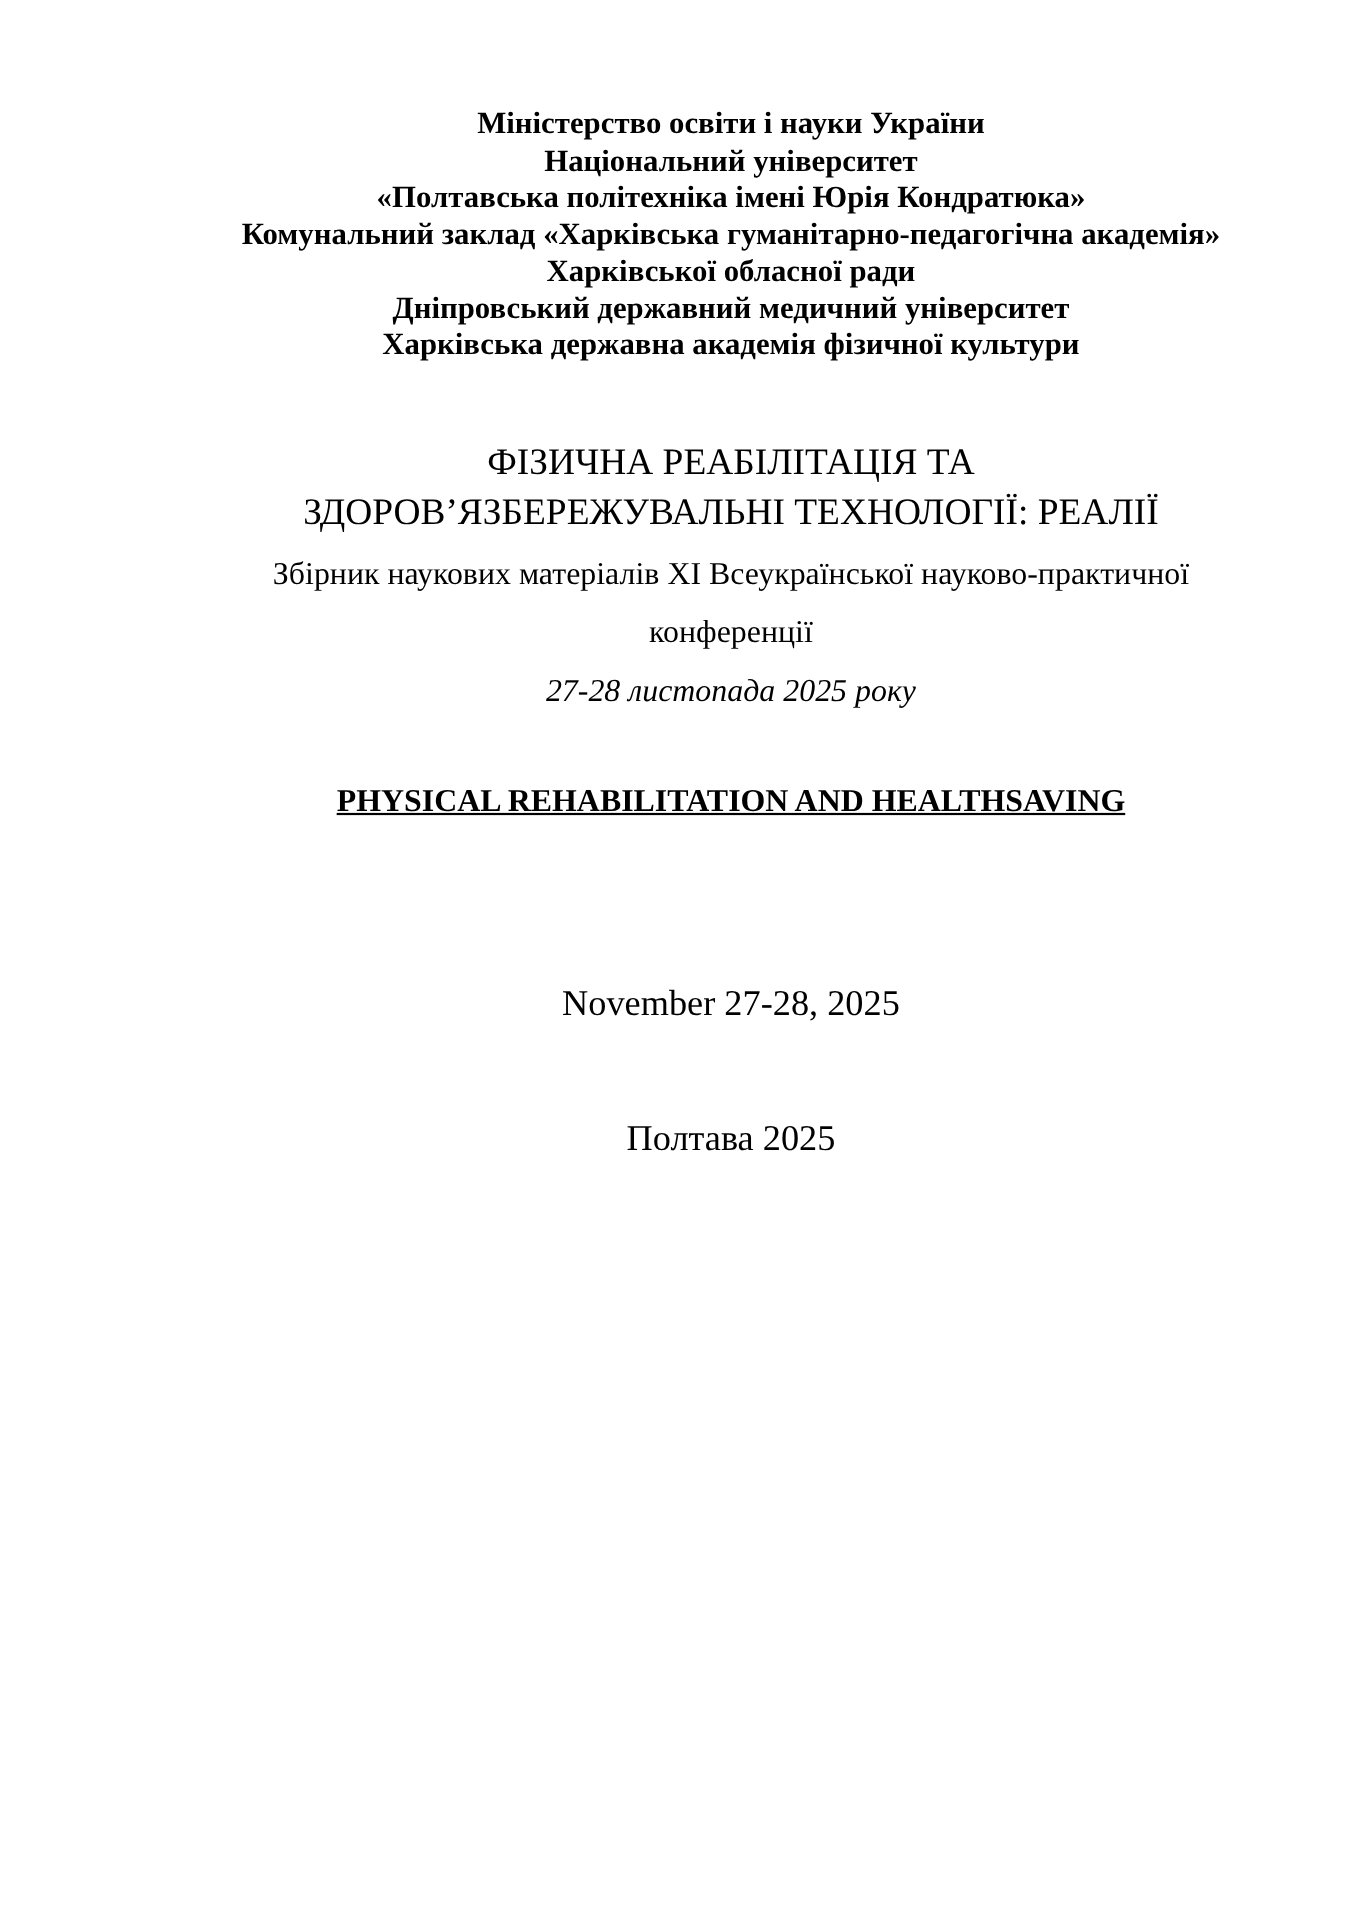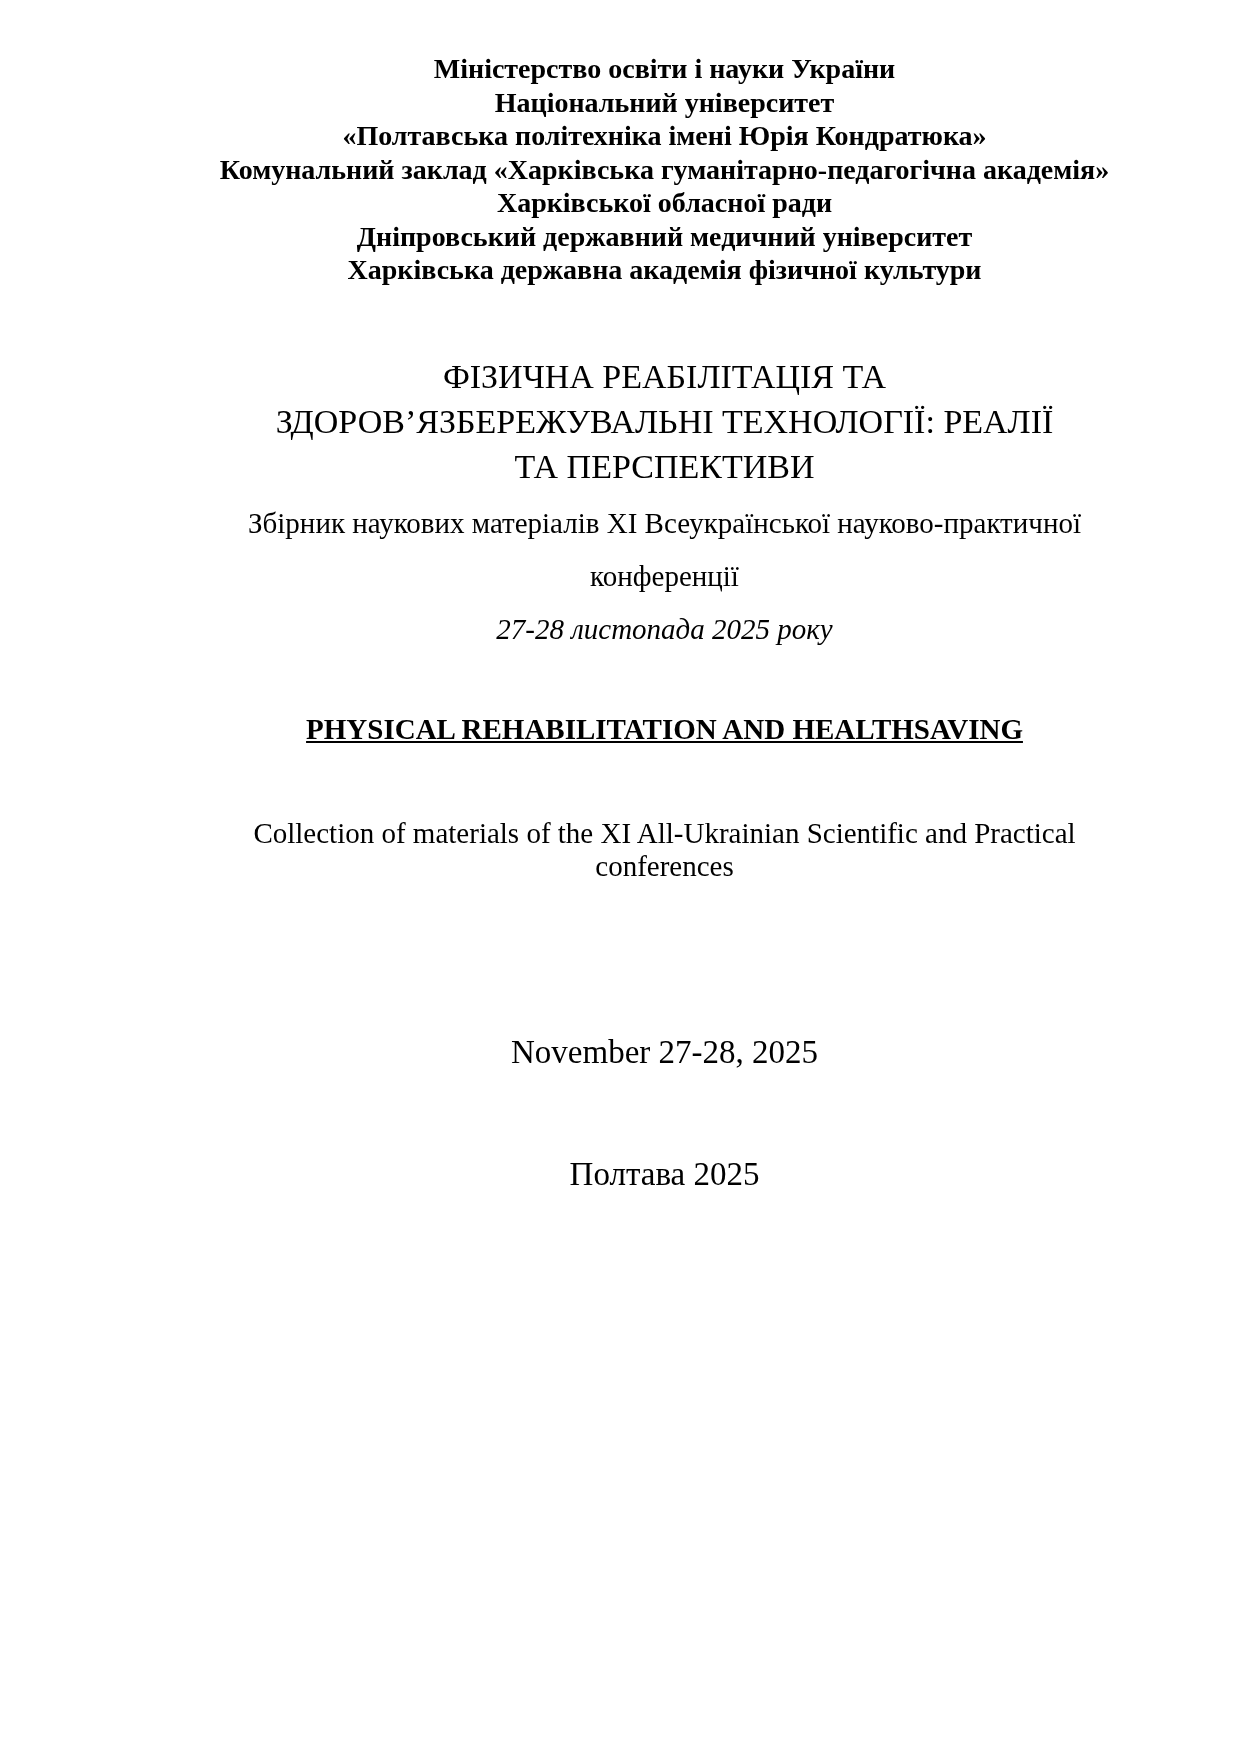--- a/index.html
+++ b/index.html
@@ -17,21 +17,21 @@
   .page {
     box-sizing: border-box;
     width: 1240px;
     height: 1754px;
     background: #ffffff;
   }
   .content {
     box-sizing: border-box;
     margin-left: 177px;
     width: 975px;
-    padding-top: 52px;
+    padding-top: 96px;
     text-align: center;
   }
   .content div { margin: 0; }
 
   .header-block {
     font-weight: bold;
     font-size: 28px;
     line-height: 33.5px;
   }
   .title-uk {
@@ -83,36 +83,31 @@
       <div>«Полтавська політехніка імені Юрія Кондратюка»</div>
       <div>Комунальний заклад «Харківська гуманітарно-педагогічна академія»</div>
       <div>Харківської обласної ради</div>
       <div>Дніпровський державний медичний університет</div>
       <div>Харківська державна академія фізичної культури</div>
     </div>
 
     <div class="title-uk">
       <div>ФІЗИЧНА РЕАБІЛІТАЦІЯ ТА</div>
       <div>ЗДОРОВ’ЯЗБЕРЕЖУВАЛЬНІ ТЕХНОЛОГІЇ: РЕАЛІЇ</div>
-      <div>ТА ПЕРСПЕКТИВИ</div>
     </div>
 
     <div class="subtitle-uk">
       <div>Збірник наукових матеріалів ХІ Всеукраїнської науково-практичної</div>
       <div>конференції</div>
       <div class="date-uk">27-28 листопада 2025 року</div>
     </div>
 
     <div class="title-en">
       <div>PHYSICAL REHABILITATION AND HEALTHSAVING</div>
     </div>
 
-    <div class="subtitle-en">
-      <div>Collection of materials of the XI All-Ukrainian Scientific and Practical</div>
-      <div>conferences</div>
-    </div>
 
     <div class="date-en">November 27-28, 2025</div>
 
     <div class="city-year">Полтава 2025</div>
 
   </div>
 </div>
 
 </body></html>

